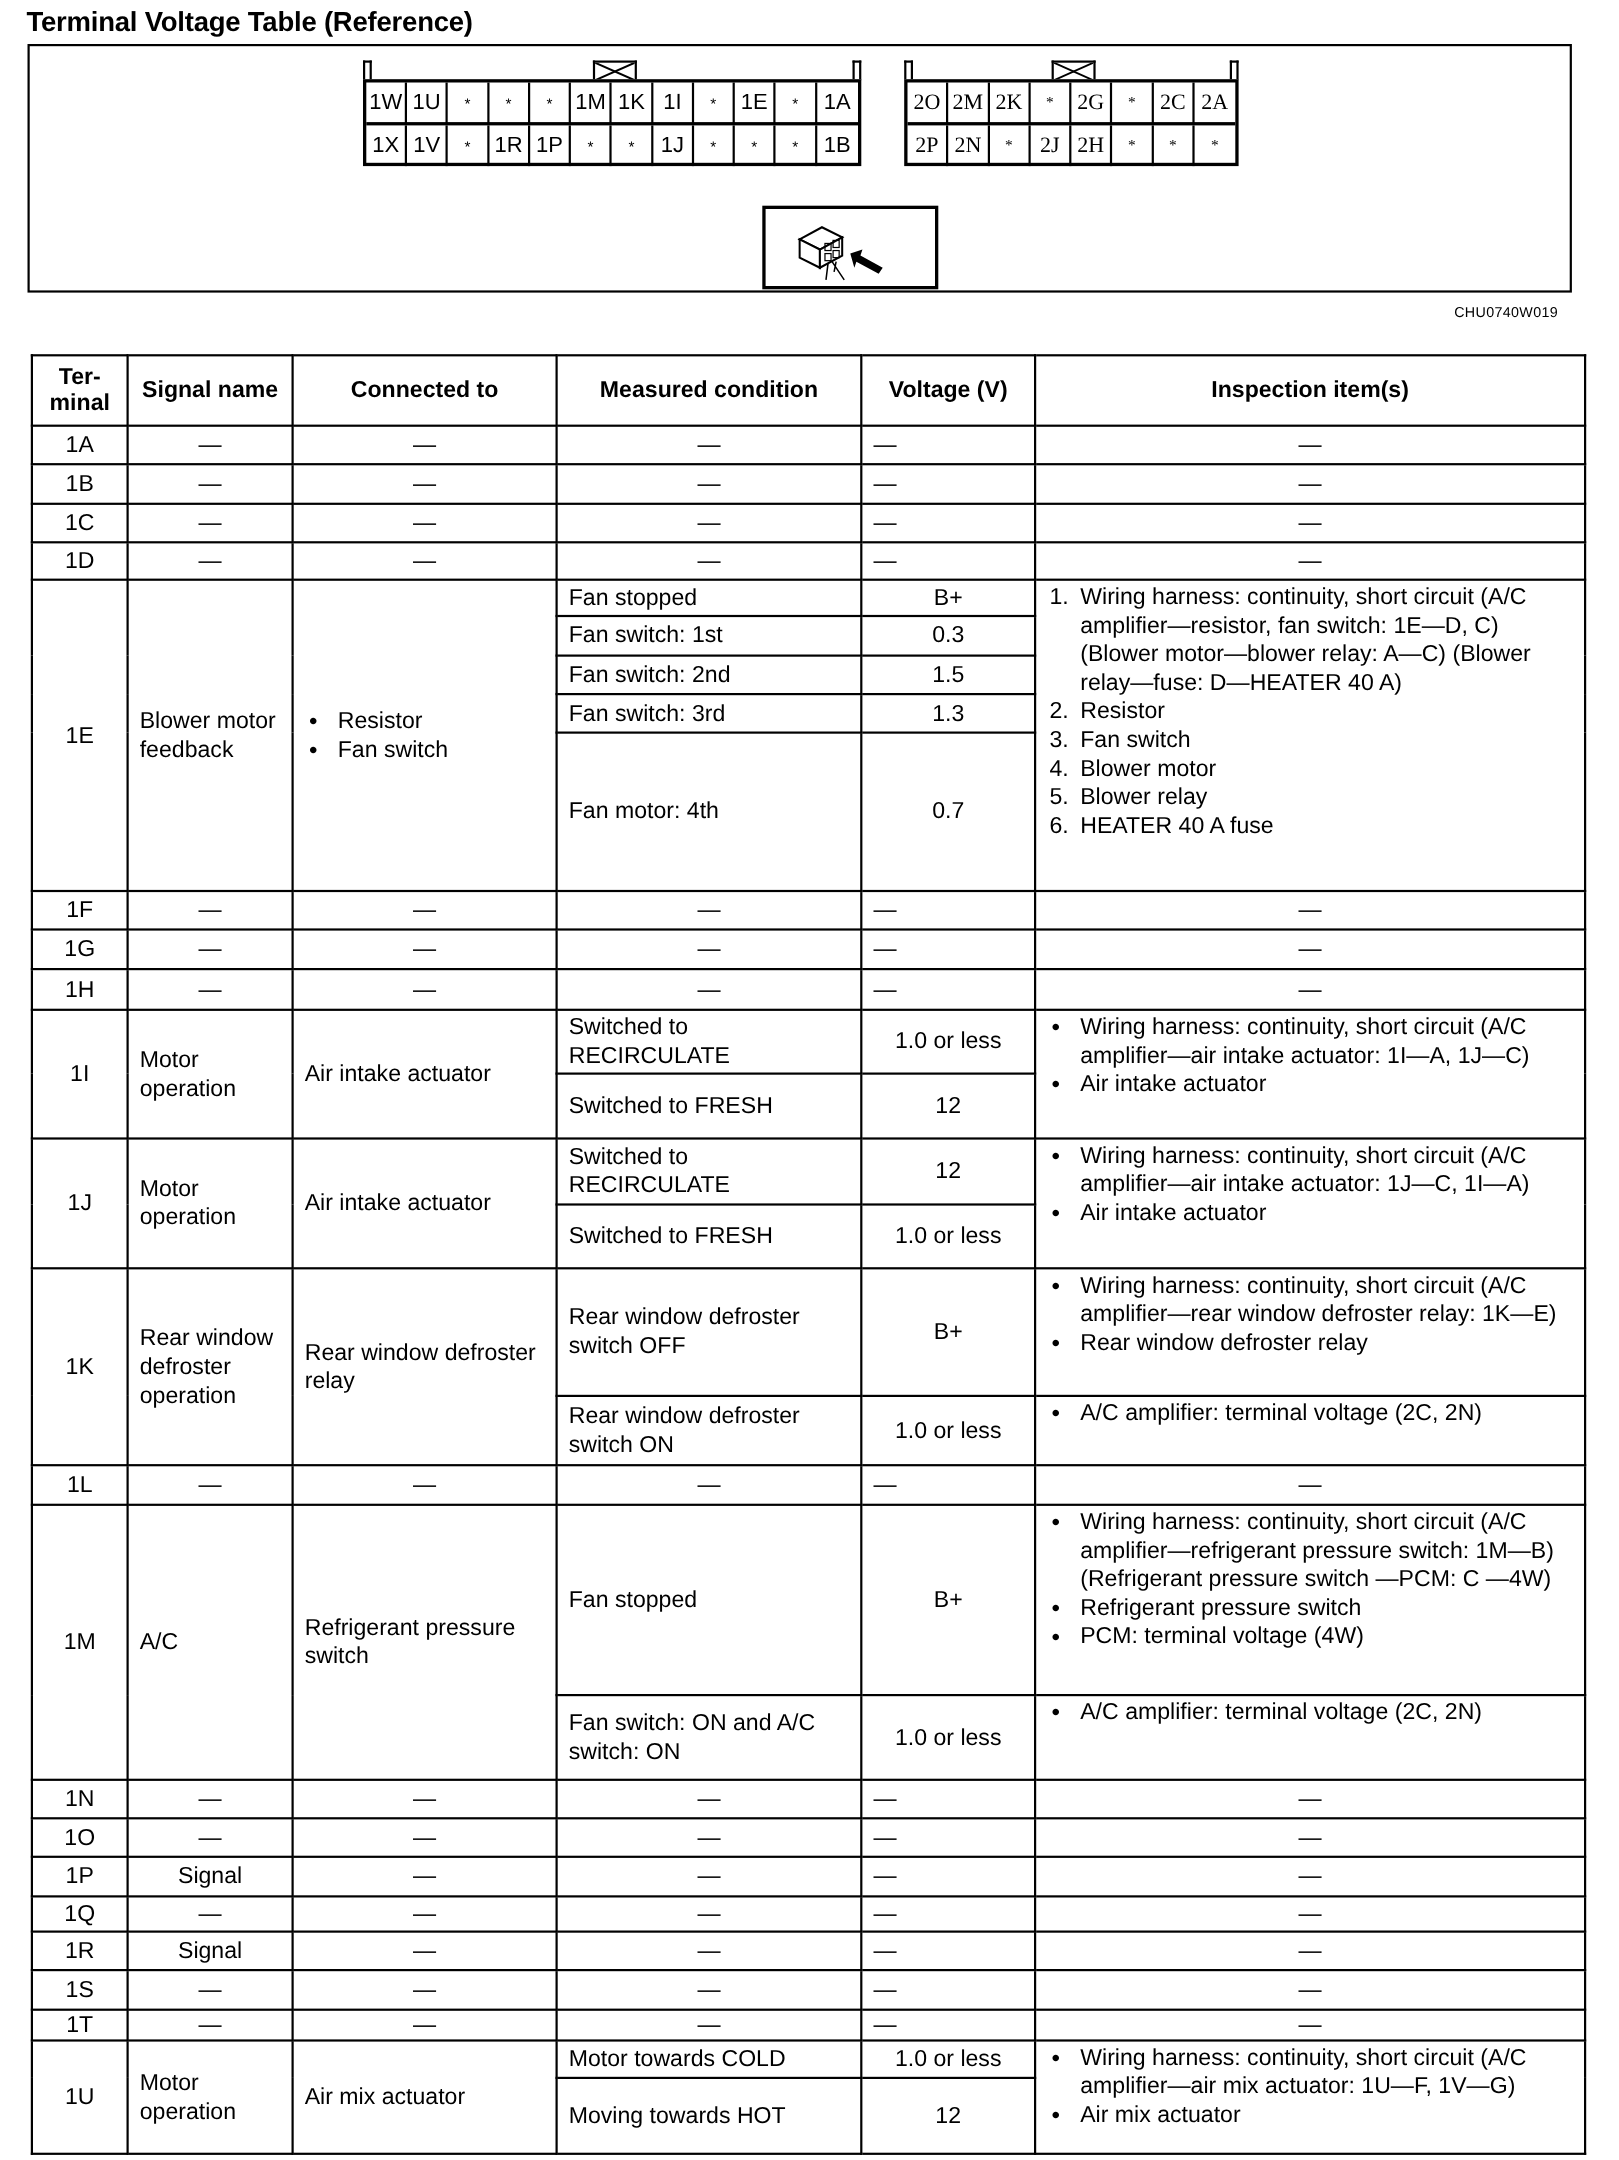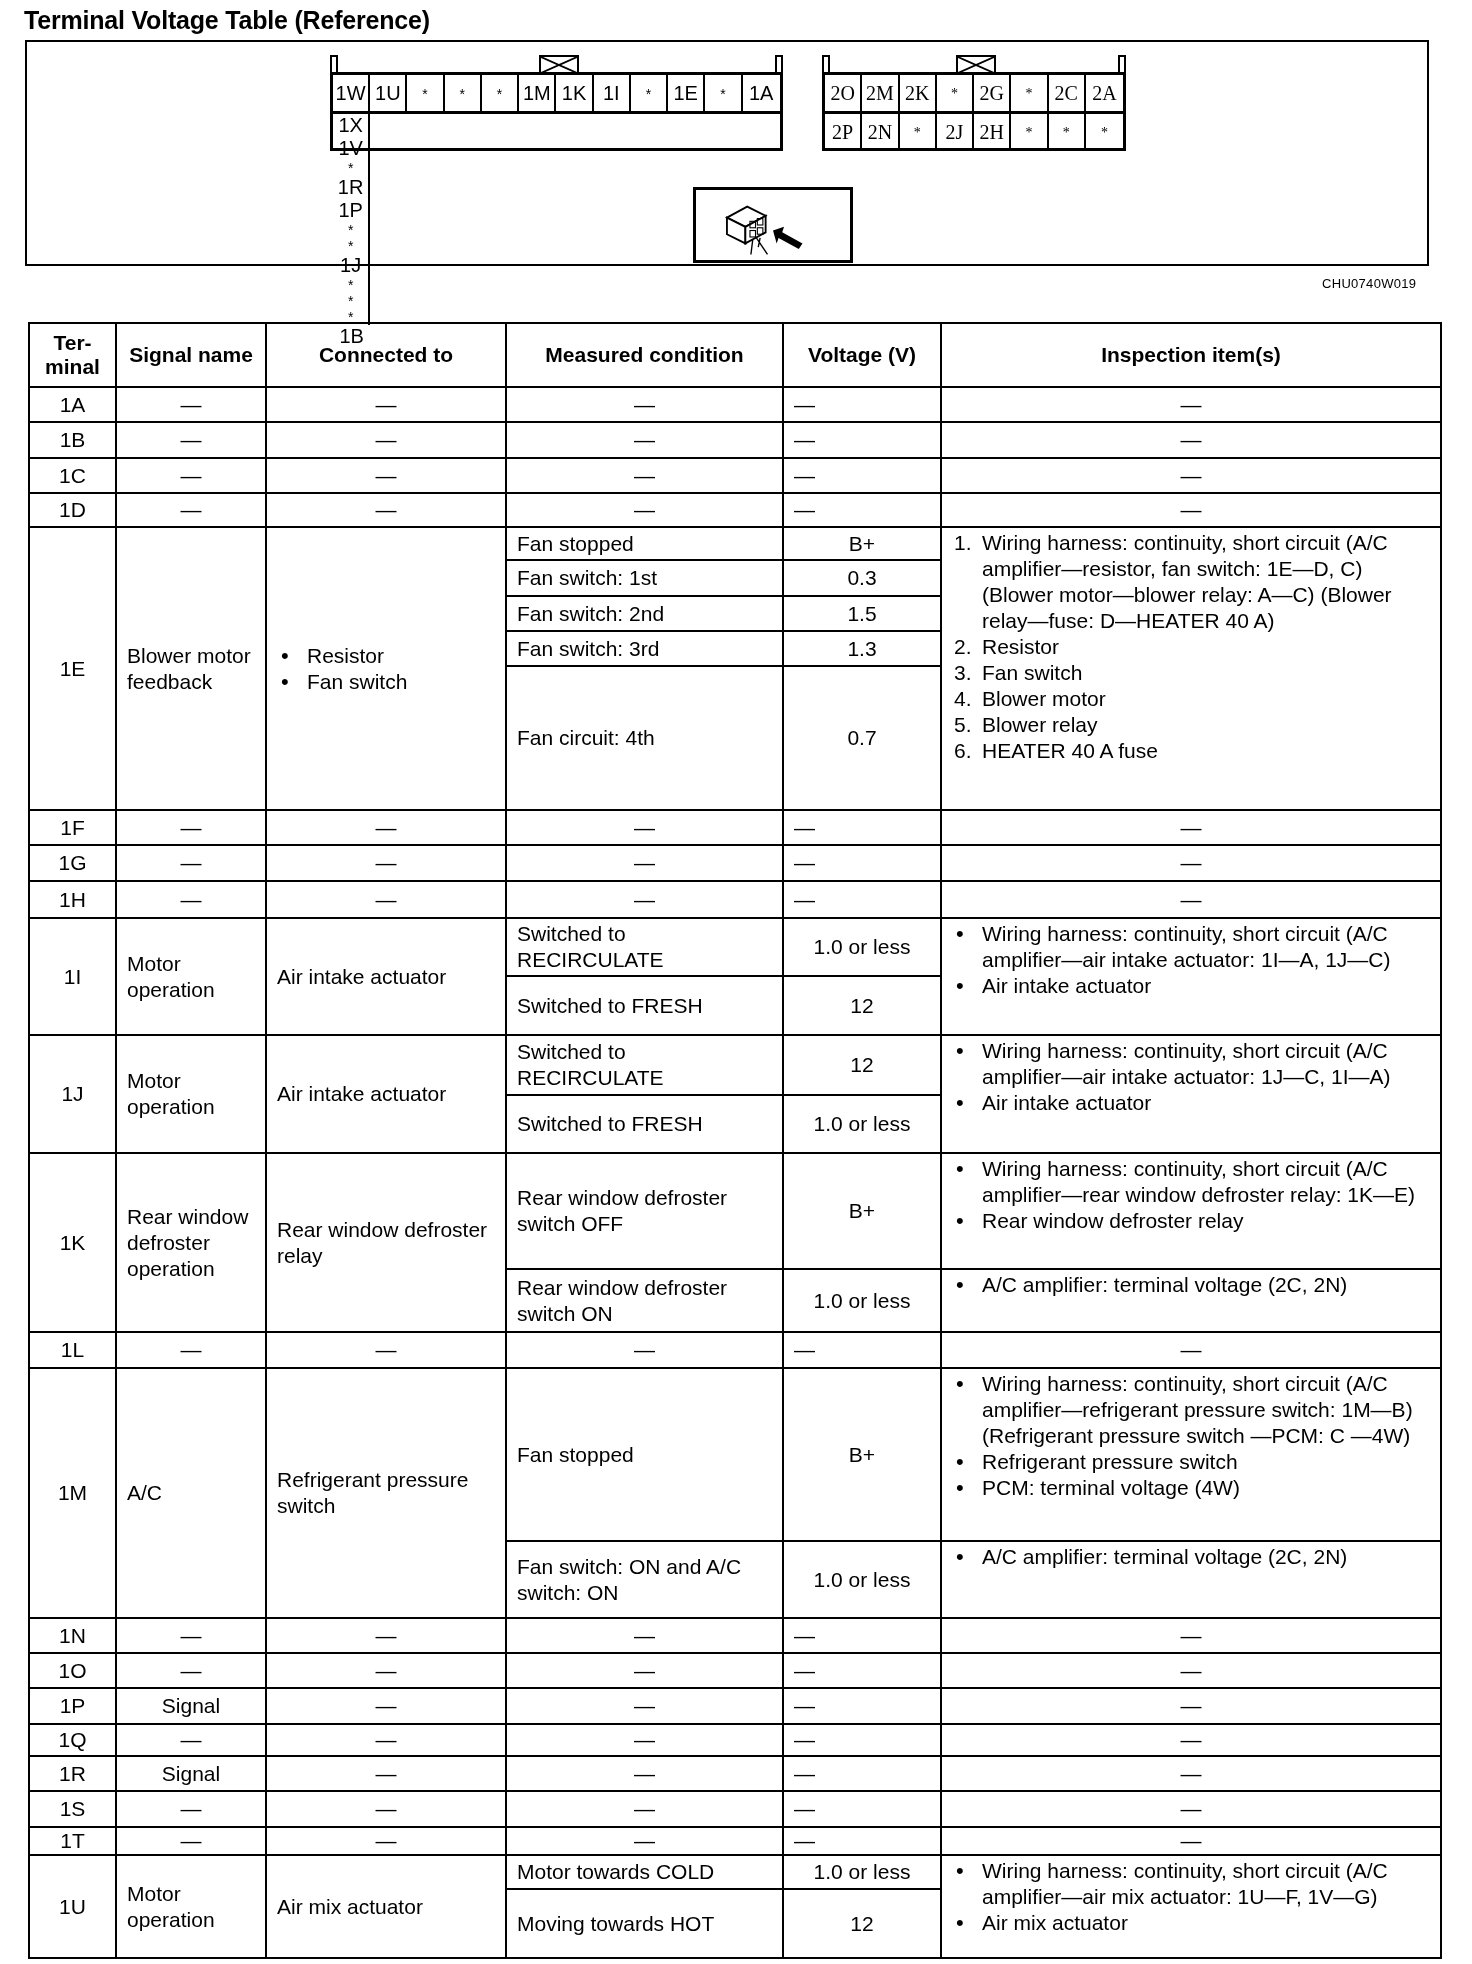--- a/index.html
+++ b/index.html
@@ -65,21 +65,21 @@
         <div class="cell star" style="width: 8.33333%;">*</div>
         <div class="cell" style="width: 8.33333%;">1M</div>
         <div class="cell" style="width: 8.33333%;">1K</div>
         <div class="cell" style="width: 8.33333%;">1I</div>
         <div class="cell star" style="width: 8.33333%;">*</div>
         <div class="cell" style="width: 8.33333%;">1E</div>
         <div class="cell star" style="width: 8.33333%;">*</div>
         <div class="cell" style="width: 8.33333%;">1A</div>
       </div>
     <div class="divider" style="top:36px;"></div>
-    <div class="row" style="top:39px; height:37px; width:447px;flex-direction:column;" id="c1bot">
+    <div class="row" style="top:39px; height:37px; width:447px;" id="c1bot">
         <div class="cell" style="width: 8.33333%;">1X</div>
         <div class="cell" style="width: 8.33333%;">1V</div>
         <div class="cell star" style="width: 8.33333%;">*</div>
         <div class="cell" style="width: 8.33333%;">1R</div>
         <div class="cell" style="width: 8.33333%;">1P</div>
         <div class="cell star" style="width: 8.33333%;">*</div>
         <div class="cell star" style="width: 8.33333%;">*</div>
         <div class="cell" style="width: 8.33333%;">1J</div>
         <div class="cell star" style="width: 8.33333%;">*</div>
         <div class="cell star" style="width: 8.33333%;">*</div>
@@ -223,21 +223,21 @@
       </tr>
       <tr style="height: 35px;">
         <td class="l">Fan switch: 2nd</td>
         <td class="c">1.5</td>
       </tr>
       <tr style="height: 35px;">
         <td class="l">Fan switch: 3rd</td>
         <td class="c">1.3</td>
       </tr>
       <tr style="height: 144px;">
-        <td class="l">Fan circuit: 4th</td>
+        <td class="l">Fan motor: 4th</td>
         <td class="c">0.7</td>
       </tr>
       <tr style="height: 35px;">
         <td class="c">1F</td>
         <td class="c">—</td>
         <td class="c">—</td>
         <td class="c">—</td>
         <td class="left-dash">—</td>
         <td class="c">—</td>
       </tr>

